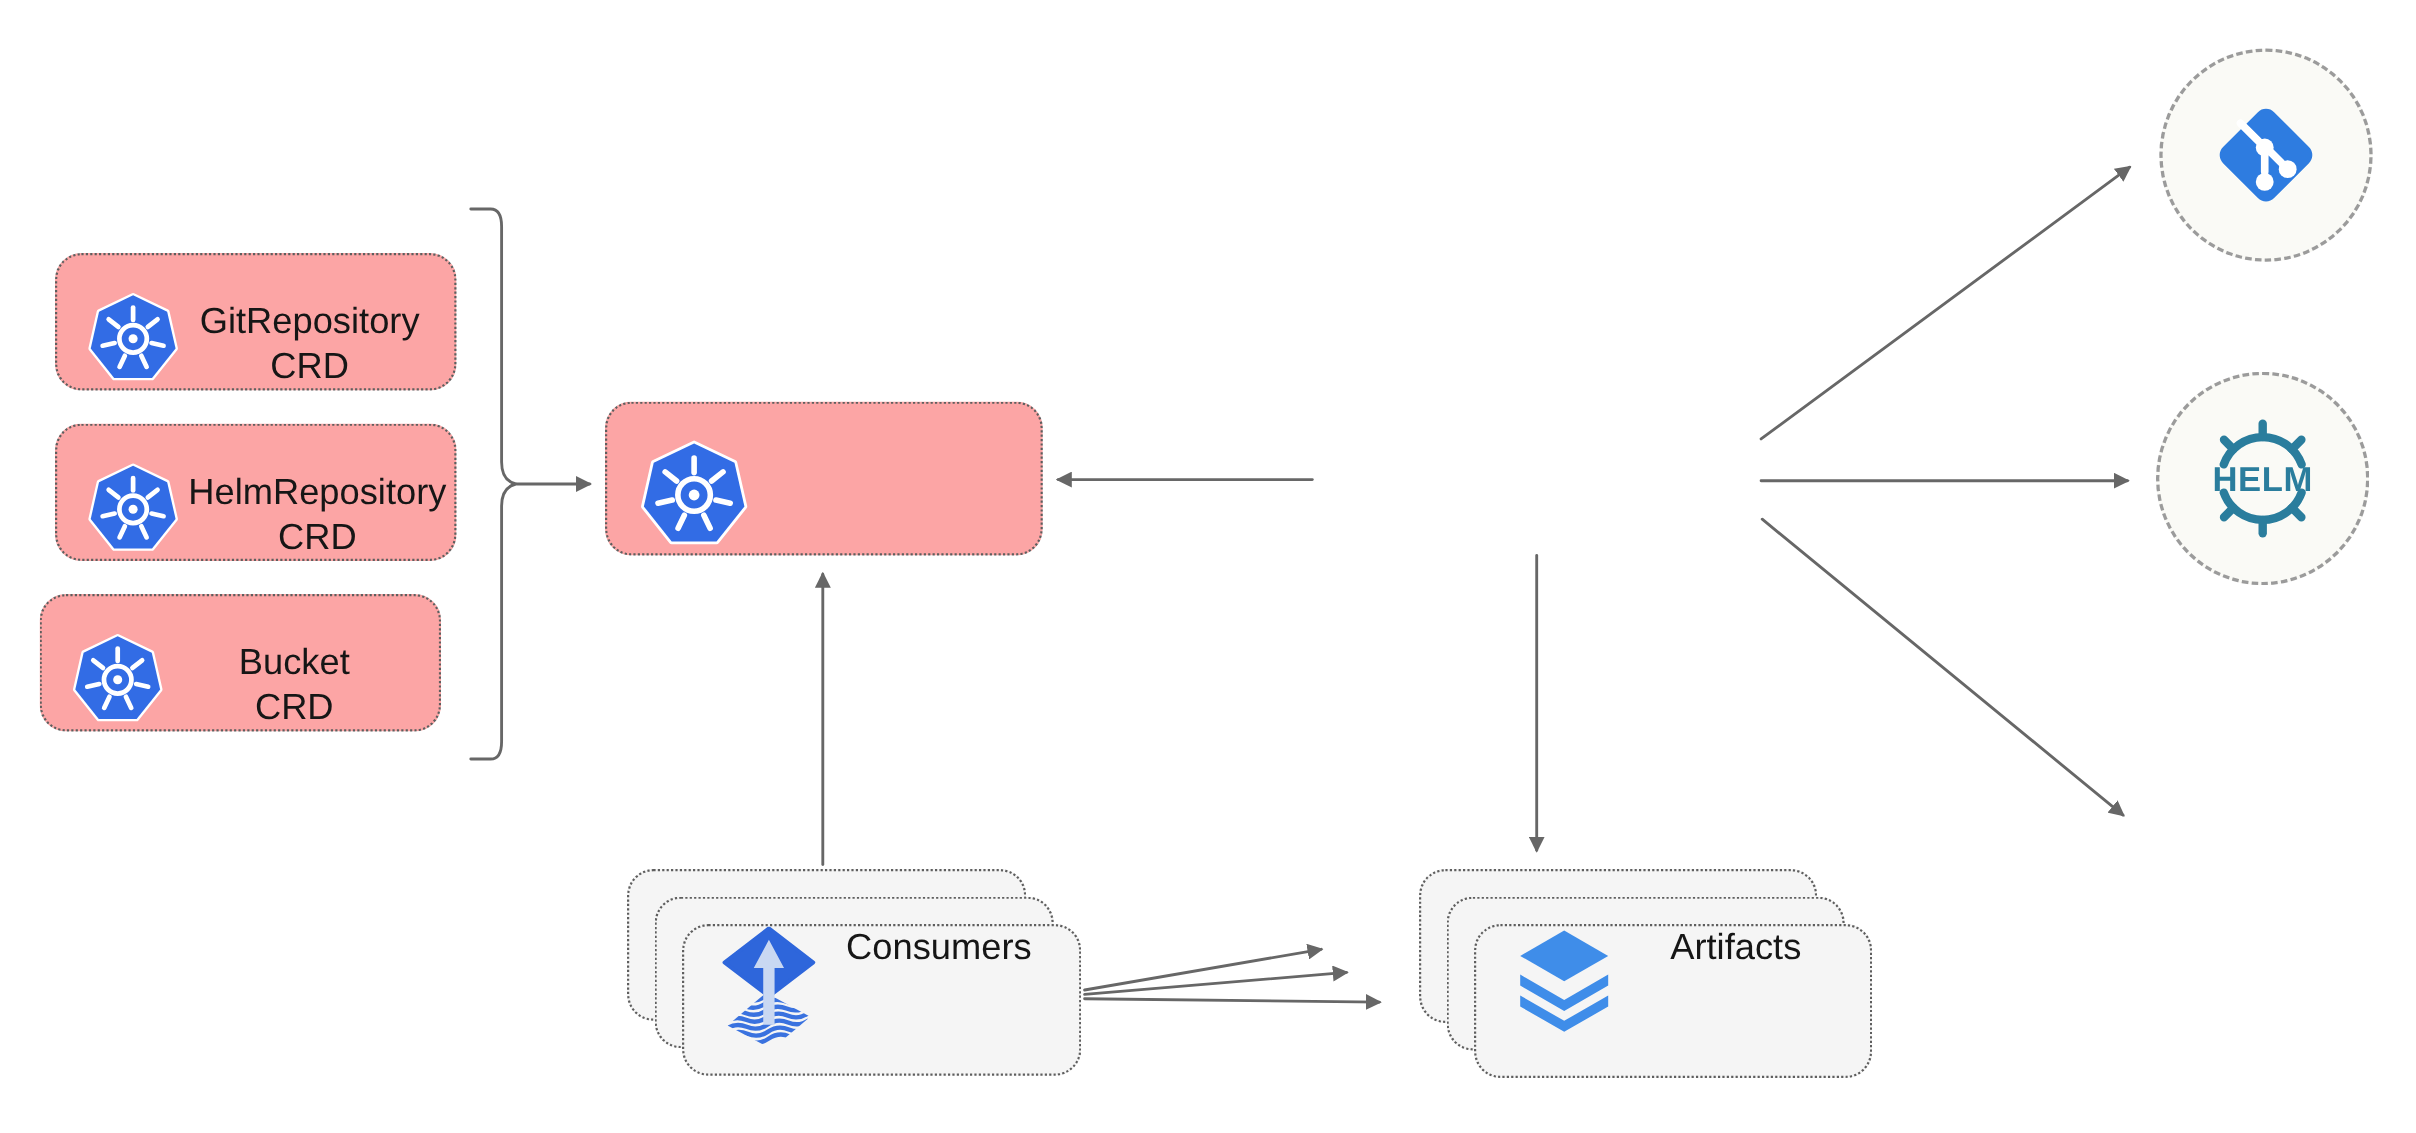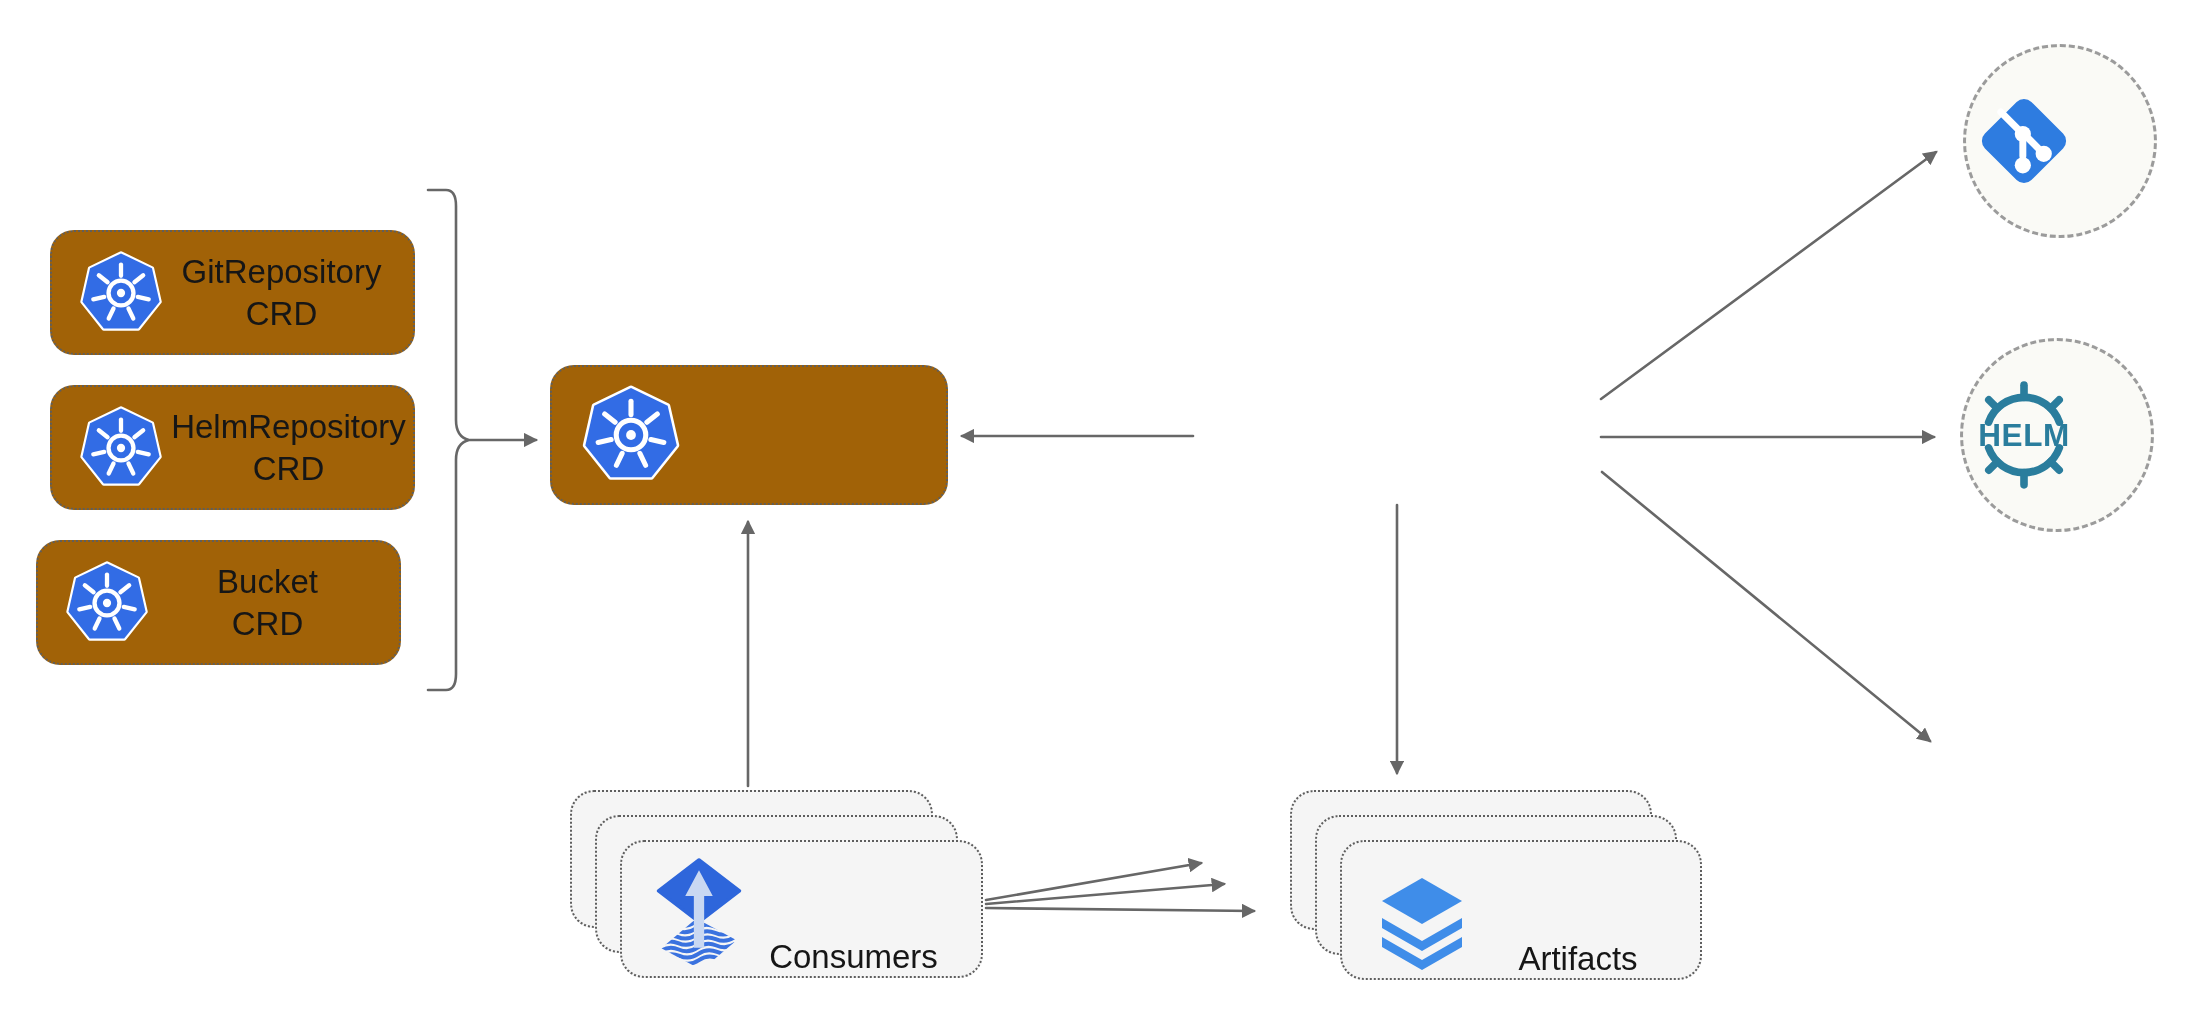--- a/index.html
+++ b/index.html
@@ -2,36 +2,36 @@
 <html><head>
 <meta charset="utf-8">
 <style>
   html,body{margin:0;padding:0;background:#ffffff;}
   .canvas{
     position:relative;width:2196px;height:1030px;background:#ffffff;
     font-family:"Liberation Sans",sans-serif;color:#161616;overflow:hidden;
   }
   svg.overlay{position:absolute;left:0;top:0;z-index:1;}
   .node{
-    position:absolute;background:#a16207;border:2.5px dotted #5e5e5e;
-    border-radius:24px;display:flex;align-items:center;z-index:2;box-sizing:border-box;
+    position:absolute;background:#fca5a5;border:2.5px dotted #5e5e5e;
+    border-radius:24px;display:flex;align-items:flex-end;z-index:2;box-sizing:border-box;
   }
   .node .icon{flex:0 0 auto;display:flex;align-items:center;justify-content:center;}
   .node .label{flex:1 1 auto;text-align:center;font-size:33px;line-height:1.25;}
   .stack{position:absolute;z-index:2;}
   .stack .layer{
     position:absolute;background:#f5f5f5;border:2.5px dotted #5e5e5e;
     border-radius:24px;box-sizing:border-box;
   }
-  .stack .front{display:flex;align-items:flex-end;}
+  .stack .front{display:flex;align-items:flex-start;}
   .stack .front .label{flex:1 1 auto;text-align:center;font-size:33px;}
   .circle{
     position:absolute;width:194px;height:194px;border-radius:50%;
     background:#fafaf6;border:3px dashed #9b9b9b;box-sizing:border-box;
-    display:flex;align-items:center;justify-content:flex-start;z-index:2;
+    display:flex;align-items:center;justify-content:center;z-index:2;
   }
 </style>
 </head>
 <body>
 
 <div class="canvas">
 
   <svg width="0" height="0" style="position:absolute" aria-hidden="true">
     <defs>
       <symbol id="sym-k8s" viewBox="0 0 100 104">

